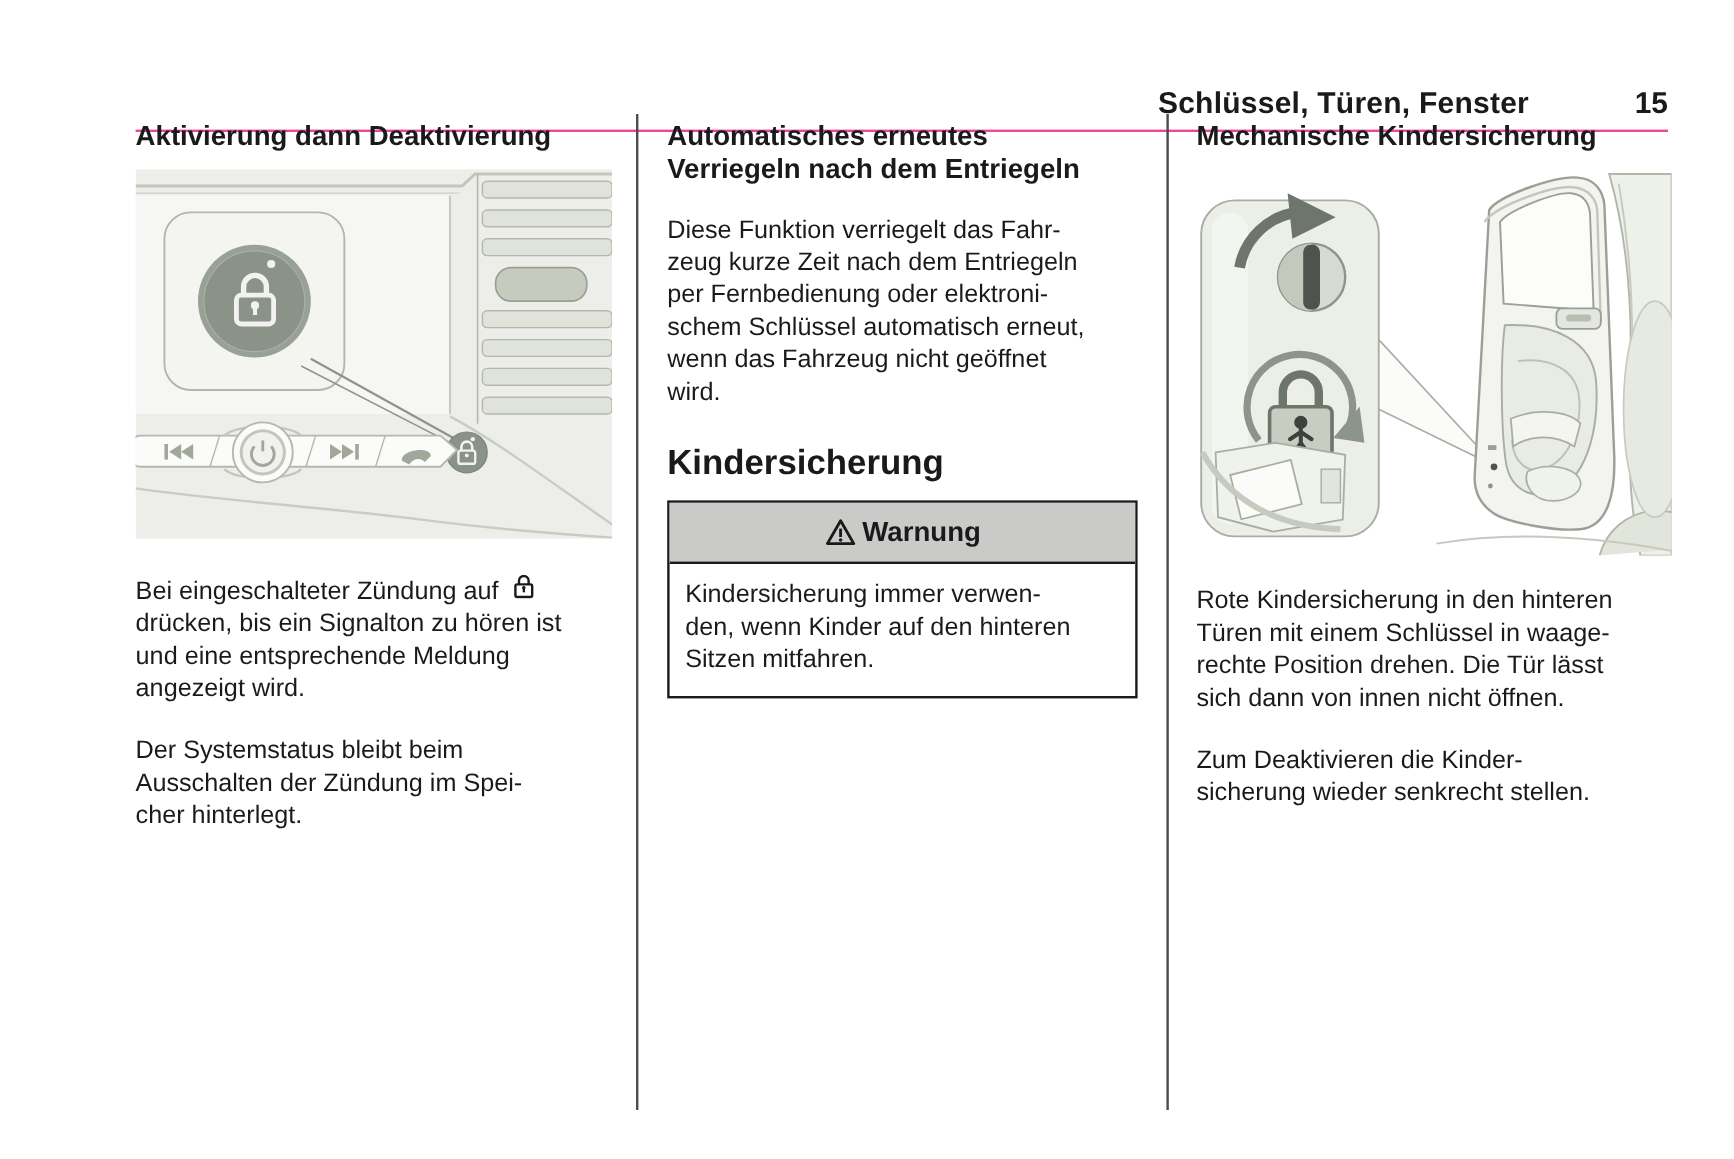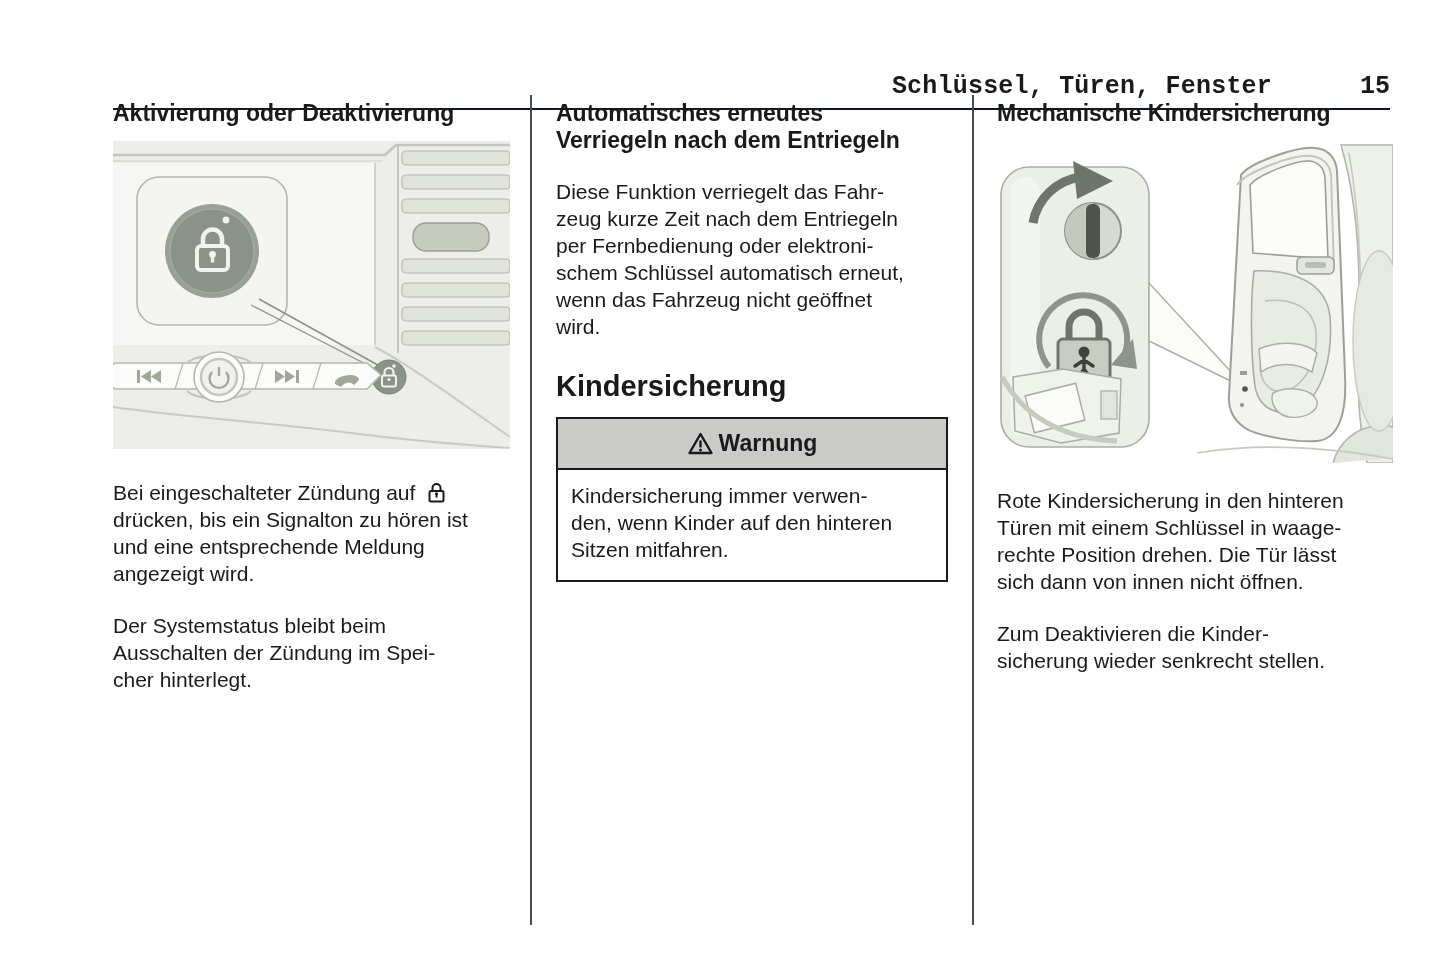--- a/index.html
+++ b/index.html
@@ -7,21 +7,21 @@
     width:1445px;height:966px;background:#ffffff;overflow:hidden;position:relative;
     font-family:"Liberation Sans","DejaVu Sans",sans-serif;color:#1a1a1a;
     -webkit-font-smoothing:antialiased;
   }
   .page{position:absolute;inset:0;}
 
   
   .pageheader{
     position:absolute;left:113px;right:55px;top:38px;
     display:flex;justify-content:flex-end;align-items:baseline;
-    border-bottom:2px solid #0f172a;padding-bottom:7px;font-family:Liberation Mono, monospace;
+    border-bottom:2px solid #ec4899;padding-bottom:7px;
   }
   .pageheader .title{font-size:25px;font-weight:bold;letter-spacing:.2px;}
   .pageheader .pagenum{font-size:25px;font-weight:bold;margin-left:88px;margin-top:34px;}
 
   
   .vsep{position:absolute;top:95px;width:2px;height:830px;background:#4d4d4d;}
   .vsep.s1{left:530px;}
   .vsep.s2{left:972px;}
 
   
@@ -32,21 +32,21 @@
 
   h3.sub{font-size:23px;line-height:27px;font-weight:bold;margin:0;}
   h2.big{font-size:29px;line-height:33px;font-weight:bold;margin:30px 0 0 0;}
 
   .para{font-size:21px;line-height:27px;margin:0;}
   .lines{white-space:pre-line;}
   .mt24{margin-top:24px;}
   .mt30{margin-top:30px;}
   .mt9{margin-top:25px;}
 
-  .p-first-line{display:flex;align-items:center;gap:13px;}
+  .p-first-line{display:flex;gap:13px;}
 
   .figure{margin-top:14px;display:block;}
 
   
   .warnbox{border:2px solid #1a1a1a;margin-top:14px;}
   .warnhead{
     background:#cacbc9;border-bottom:2px solid #1a1a1a;height:49px;
     display:flex;align-items:center;justify-content:center;
     font-size:23px;font-weight:bold;
   }
@@ -62,21 +62,21 @@
 
   <div class="pageheader">
     <span class="title">Schlüssel, Türen, Fenster</span>
     <span class="pagenum">15</span>
   </div>
 
   <div class="vsep s1"></div>
   <div class="vsep s2"></div>
 
   <div class="col left">
-    <h3 class="sub">Aktivierung oder Deaktivierung</h3>
+    <h3 class="sub">Aktivierung dann Deaktivierung</h3>
 
     <svg class="figure" width="397" height="308" viewBox="0 0 397 308">
       <rect width="397" height="308" fill="#edeeea"></rect>
 
       <path d="M0,14 L272,14 L283,4 L397,4" fill="none" stroke="#c3c6bd" stroke-width="2.5"></path>
       <path d="M0,20 L270,20" fill="none" stroke="#d6d8d0" stroke-width="1.5"></path>
 
       <rect x="0" y="22" width="262" height="182" fill="#f6f7f4"></rect>
       <path d="M262,22 L262,204" stroke="#c3c6bd" stroke-width="1.5"></path>
 

